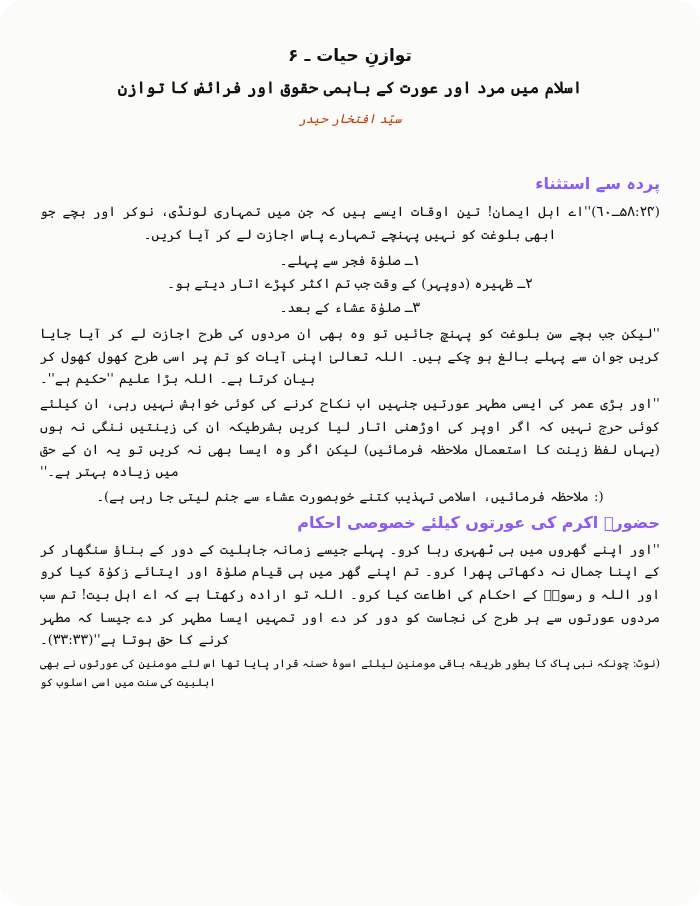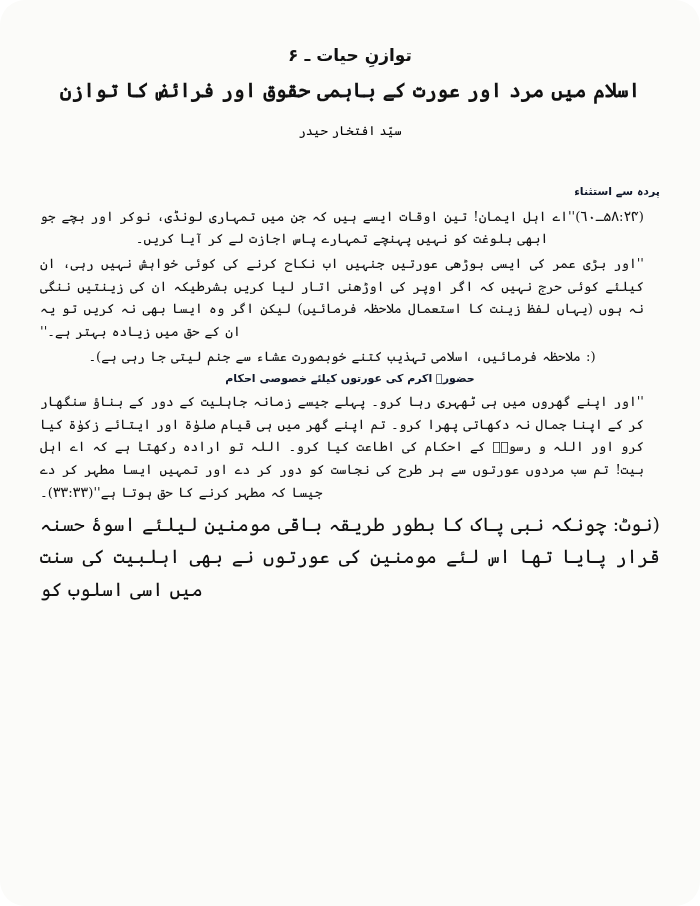--- a/index.html
+++ b/index.html
@@ -39,61 +39,61 @@
     font-size: 17px;
     color: #121212;
     text-align: center;
     direction: rtl;
     line-height: 1.3;
     margin: 0 0 10px 0;
     letter-spacing: 0.2px;
   }
   .doc-subtitle {
     font-family: "DejaVu Serif", "Liberation Serif", serif;
-    font-size: 20px;
+    font-size: 16px;
     color: #111111;
     text-align: center;
     direction: rtl;
     line-height: 1.45;
-    margin: 0 0 18px 0;
+    margin: 0 0 12px 0;
   }
   .doc-author {
     font-family: "DejaVu Serif", "Liberation Serif", serif;
     font-size: 12.5px;
-    color: #000000;
+    color: #c2410c;
     text-align: center;
     direction: rtl;
     margin: 0 0 46px 0;
+    font-style: italic;
   }
   .section-heading {
     font-family: "DejaVu Sans", "Liberation Sans", sans-serif;
     font-weight: bold;
-    font-size: 11px;
-    color: #0f172a;
+    font-size: 16px;
+    color: #8b5cf6;
     direction: rtl;
     text-align: right;
     margin: 0 0 5px 0;
     line-height: 1.5;
   }
   .section-heading.center {
-    text-align: center;
     margin-top: 0;
     margin-bottom: 4px;
   }
 
   
   .para {
     font-family: "DejaVu Serif", "Liberation Serif", serif;
     font-size: 13.2px;
     color: #111111;
     direction: rtl;
     text-align: justify;
     text-align-last: left;
     line-height: 1.72;
-    margin: 0 16px 2px 0;
+    margin: 0 0 2px 0;
     word-spacing: 1px;
   }
   .para.q {
     text-align: justify;
   }
   .para.center-last {
     text-align-last: center;
   }
   .numlist {
     list-style: none;
@@ -105,21 +105,21 @@
     font-family: "DejaVu Serif", "Liberation Serif", serif;
     font-size: 13.2px;
     color: #111111;
     direction: rtl;
     text-align: center;
     line-height: 1.8;
     margin: 0;
   }
   .note {
     font-family: "DejaVu Serif", "Liberation Serif", serif;
-    font-size: 19px;
+    font-size: 11px;
     color: #111111;
     direction: rtl;
     text-align: justify;
     text-align-last: left;
     line-height: 1.72;
     margin: 3px 0 0 0;
   }
 </style>
 </head>
 <body>
@@ -130,24 +130,30 @@
     <h1 class="doc-title">توازنِ حیات ـ ۶</h1>
 
     <h2 class="doc-subtitle">اسلام میں مرد اور عورت کے باہمی حقوق اور فرائض کا توازن</h2>
 
     <div class="doc-author">سیّد افتخار حیدر</div>
 
     <h3 class="section-heading">پردہ سے استثناء</h3>
 
     <p class="para q center-last">(۵۸:۲۴ـ۶۰)''اے اہل ایمان! تین اوقات ایسے ہیں کہ جن میں تمہاری لونڈی، نوکر اور بچے جو ابھی بلوغت کو نہیں پہنچے تمہارے پاس اجازت لے کر آیا کریں۔</p>
 
+    <ul class="numlist">
+      <li>۱ـ صلوٰۃ فجر سے پہلے۔</li>
+      <li>۲ـ ظہیرہ (دوپہر) کے وقت جب تم اکثر کپڑے اتار دیتے ہو۔</li>
+      <li>۳ـ صلوٰۃ عشاء کے بعد۔</li>
+    </ul>
 
 
+    <p class="para">''لیکن جب بچے سنِ بلوغت کو پہنچ جائیں تو وہ بھی ان مردوں کی طرح اجازت لے کر آیا جایا کریں جوان سے پہلے بالغ ہو چکے ہیں۔ اللہ تعالیٰ اپنی آیات کو تم پر اسی طرح کھول کھول کر بیان کرتا ہے۔ اللہ بڑا علیم ''حکیم ہے''۔</p>
 
-    <p class="para">''اور بڑی عمر کی ایسی بوڑھی عورتیں جنہیں اب نکاح کرنے کی کوئی خواہش نہیں رہی، ان کیلئے کوئی حرج نہیں کہ اگر اوپر کی اوڑھنی اتار لیا کریں بشرطیکہ ان کی زینتیں ننگی نہ ہوں (یہاں لفظ زینت کا استعمال ملاحظہ فرمائیں) لیکن اگر وہ ایسا بھی نہ کریں تو یہ ان کے حق میں زیادہ بہتر ہے۔''</p>
+    <p class="para">''اور بڑی عمر کی ایسی مطہر عورتیں جنہیں اب نکاح کرنے کی کوئی خواہش نہیں رہی، ان کیلئے کوئی حرج نہیں کہ اگر اوپر کی اوڑھنی اتار لیا کریں بشرطیکہ ان کی زینتیں ننگی نہ ہوں (یہاں لفظ زینت کا استعمال ملاحظہ فرمائیں) لیکن اگر وہ ایسا بھی نہ کریں تو یہ ان کے حق میں زیادہ بہتر ہے۔''</p>
 
     <p class="para center-last">(: ملاحظہ فرمائیں، اسلامی تہذیب کتنے خوبصورت عشاء سے جنم لیتی جا رہی ہے)۔</p>
 
     <h3 class="section-heading center">حضورؐ اکرم کی عورتوں کیلئے خصوصی احکام</h3>
 
 
     <p class="para">''اور اپنے گھروں میں ہی ٹھہری رہا کرو۔ پہلے جیسے زمانہ جاہلیت کے دور کے بناؤ سنگھار کر کے اپنا جمال نہ دکھاتی پھرا کرو۔ تم اپنے گھر میں ہی قیام صلوٰۃ اور ایتائے زکوٰۃ کیا کرو اور اللہ و رسولؐ کے احکام کی اطاعت کیا کرو۔ اللہ تو ارادہ رکھتا ہے کہ اے اہل بیت! تم سب مردوں عورتوں سے ہر طرح کی نجاست کو دور کر دے اور تمہیں ایسا مطہر کر دے جیسا کہ مطہر کرنے کا حق ہوتا ہے''(۳۳:۳۳)۔</p>
 
     <p class="note">(نوٹ: چونکہ نبی پاک کا بطور طریقہ باقی مومنین لیلئے اسوۂ حسنہ قرار پایا تھا اس لئے مومنین کی عورتوں نے بھی اہلبیت کی سنت میں اسی اسلوب کو</p>
 

